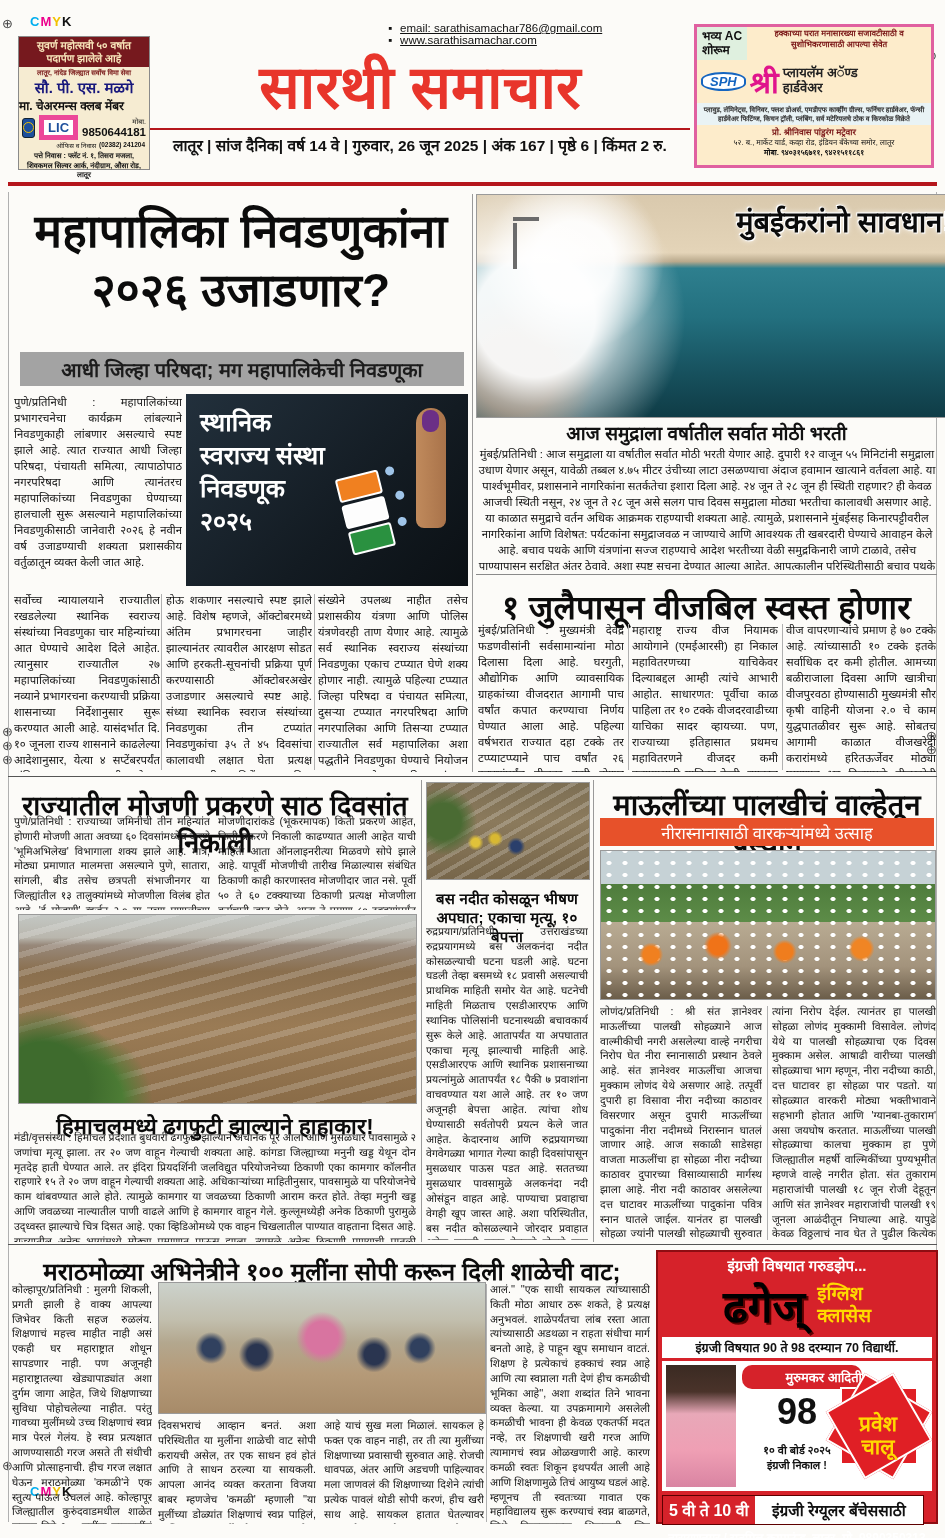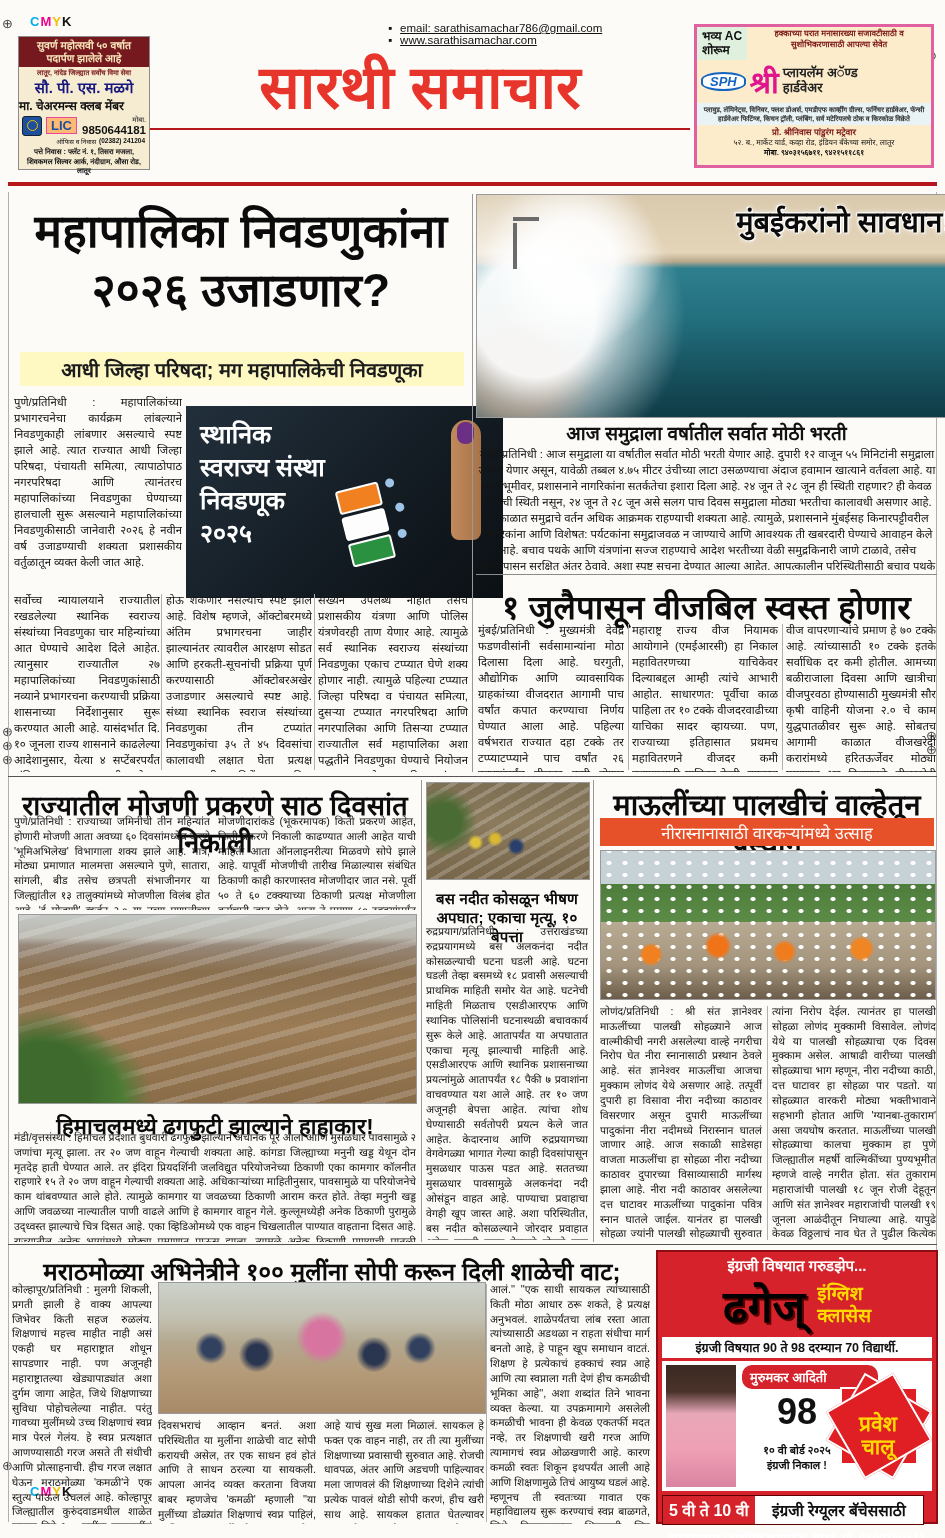--- a/index.html
+++ b/index.html
@@ -83,21 +83,21 @@
       <div>सुवर्ण महोत्सवी ५० वर्षात</div>
       <div>पदार्पण झालेले आहे</div>
     </div>
     <div style="font-size:6.8px;color:#7a1a1a;text-align:center;font-weight:bold;margin-top:1px;">लातूर, नांदेड जिल्ह्यात सर्वोच विमा सेवा</div>
     <div style="font-size:15px;font-weight:800;color:#17177c;text-align:center;">सौ. पी. एस. मळगे</div>
     <div style="font-size:12px;font-weight:bold;text-align:left;padding-right:0;">मा. चेअरमन्स क्लब मेंबर</div>
     <div style="display:flex;align-items:center;gap:4px;padding:1px 3px;">
       <div style="width:18px;height:18px;background:#1d4f9c;border-radius:3px;border:1px solid #123;display:flex;align-items:center;justify-content:center;">
           <div style="width:9px;height:9px;border:1.5px solid #f2c100;border-radius:50%;"></div>
         </div>
-      <div style="background:#fdba74;color:#1d4f9c;font-weight:800;font-size:13px;padding:0 4px;border:1px solid #ec4899;">LIC</div>
+      <div style="background:#ffffff;color:#1d4f9c;font-weight:800;font-size:13px;padding:0 4px;border:5px solid #ec4899;">LIC</div>
       <div style="text-align:right;flex:1;">
         <div style="font-size:7px;">मोबा.</div>
         <div style="font-size:11.5px;font-weight:800;">9850644181</div>
       </div>
     </div>
     <div style="display:flex;justify-content:flex-end;gap:3px;font-size:6.5px;padding-right:4px;">
       <span>ऑफिस व निवास</span>
       <span style="font-weight:bold">(02382) 241204</span>
     </div>
     <div style="font-size:7.2px;font-weight:bold;text-align:center;padding:1px 2px;line-height:1.3;">पत्ते निवास : फ्लॅट नं. १, तिसरा मजला, शिवकमल सिल्वर आर्क, नंदीग्राम, औसा रोड, लातूर</div>
@@ -111,20 +111,21 @@
     <div style="display:flex;gap:8px;align-items:center;">
         <span>▪</span>
         <a style="color:#111;text-decoration:underline;">www.sarathisamachar.com</a>
       </div>
   </div>
 
   <div class="abs" style="left:150px;top:44px;width:540px;height:82px;display:flex;align-items:center;justify-content:center;">
     <div style="font-size:60px;font-weight:800;color:#e8352b;white-space:nowrap;">सारथी समाचार</div>
   </div>
   <div class="abs rule" style="left:150px;top:128px;width:540px;height:2px;"></div>
+  <div class="abs center" style="left:150px;top:134px;width:540px;font-size:15.5px;font-weight:bold;">लातूर | सांज दैनिक| वर्ष 14 वे | गुरुवार, 26 जून 2025 | अंक 167 | पृष्ठे 6 | किंमत 2 रु.</div>
 
   <div class="abs" style="left:694px;top:24px;width:240px;height:144px;background:#fdeccb;border:3px solid #e060a0;box-sizing:border-box;">
     <div style="display:flex;">
       <div style="background:#dff0df;font-weight:800;font-size:12px;padding:2px 5px;line-height:1.2;">
         <div>भव्य AC</div>
         <div>शोरूम</div>
       </div>
       <div style="flex:1;font-size:8.2px;font-weight:bold;color:#7a1616;padding:2px 3px;text-align:center;line-height:1.3;">हक्काच्या घरात मनासारख्या सजावटीसाठी व सुशोभिकरणासाठी आपल्या सेवेत</div>
     </div>
     <div style="display:flex;align-items:center;gap:4px;padding:1px 4px;">
@@ -142,26 +143,26 @@
   </div>
 
   <div class="abs rule" style="left:8px;top:182px;width:929px;height:4px;"></div>
   <div class="abs vline" style="left:8px;top:192px;height:1330px;"></div>
   <div class="abs vline" style="left:936px;top:192px;height:1330px;"></div>
 
   <div class="abs headline" style="left:12px;top:196px;width:458px;font-size:46px;line-height:1.28;">
     <div>महापालिका निवडणुकांना</div>
     <div>२०२६ उजाडणार?</div>
   </div>
-  <div class="abs" style="left:20px;top:352px;width:444px;height:34px;background:#fef9c3;display:flex;align-items:center;justify-content:center;">
+  <div class="abs" style="left:20px;top:352px;width:444px;height:34px;background:#a3a3a3;display:flex;align-items:center;justify-content:center;">
     <span style="font-size:20px;font-weight:800;color:#1c1c1c;">आधी जिल्हा परिषदा; मग महापालिकेची निवडणूका</span>
   </div>
   <div class="abs bodytext" style="left:14px;top:394px;width:168px;height:192px;">पुणे/प्रतिनिधी : महापालिकांच्या प्रभागरचनेचा कार्यक्रम लांबल्याने निवडणुकाही लांबणार असल्याचे स्पष्ट झाले आहे. त्यात राज्यात आधी जिल्हा परिषदा, पंचायती समित्या, त्यापाठोपाठ नगरपरिषदा आणि त्यानंतरच महापालिकांच्या निवडणुका घेण्याच्या हालचाली सुरू असल्याने महापालिकांच्या निवडणुकीसाठी जानेवारी २०२६ हे नवीन वर्ष उजाडण्याची शक्यता प्रशासकीय वर्तुळातून व्यक्त केली जात आहे.</div>
 
-  <div class="abs" style="left:186px;top:394px;width:317px;height:192px;background:linear-gradient(135deg,#22303c 0%,#131b22 60%,#0b1014 100%);margin-top:12px;">
+  <div class="abs" style="left:186px;top:394px;width:282px;height:192px;background:linear-gradient(135deg,#22303c 0%,#131b22 60%,#0b1014 100%);">
     <div class="ebody" style="position:absolute;left:14px;top:12px;font-size:25px;line-height:1.32;">
       <div>स्थानिक</div>
       <div>स्वराज्य संस्था</div>
       <div>निवडणूक</div>
       <div>२०२५</div>
     </div>
 
     <div style="position:absolute;left:158px;top:78px;width:56px;height:84px;transform:rotate(-14deg);">
       <div style="width:40px;height:20px;background:#f08020;border:2px solid #fff;border-radius:3px;"></div>
       <div style="width:40px;height:20px;background:#fdfdfd;border:2px solid #fff;border-radius:3px;margin-top:3px;"></div>
@@ -246,21 +247,21 @@
     <div style="display:flex;align-items:center;justify-content:center;gap:12px;">
       <div style="font-size:44px;font-weight:800;color:#000000;text-shadow:2px 2px 0 #5e0000;">ढगेज्</div>
       <div style="color:#ffd900;font-weight:800;font-size:19px;line-height:1.15;text-align:left;">
         <div>इंग्लिश</div>
         <div>क्लासेस</div>
       </div>
     </div>
     <div style="background:#fff;margin:2px 4px 0 4px;text-align:center;font-weight:800;font-size:12.5px;color:#111;padding:2px 1px;">इंग्रजी विषयात 90 ते 98 दरम्यान 70 विद्यार्थी.</div>
     <div style="position:relative;height:130px;margin:3px 4px 0 4px;background:#fff;">
       <div class="girlphoto" style="position:absolute;left:3px;top:3px;width:70px;height:122px;"></div>
-      <div style="position:absolute;left:80px;top:4px;width:120px;background:#d6222a;border-radius:10px;text-align:left;color:#fff;font-weight:800;font-size:13px;padding:3px 8px;">मुरुमकर आदिती</div>
+      <div style="position:absolute;left:80px;top:4px;width:120px;background:#d6222a;border-radius:10px;text-align:right;color:#fff;font-weight:800;font-size:13px;padding:3px 0;">मुरुमकर आदिती</div>
       <div style="position:absolute;left:80px;top:30px;width:110px;text-align:center;font-size:36px;font-weight:800;color:#111;">98</div>
       <div style="position:absolute;left:80px;top:82px;width:110px;text-align:center;font-weight:800;font-size:11px;line-height:1.35;color:#111;">
         <div>१० वी बोर्ड २०२५</div>
         <div>इंग्रजी निकाल !</div>
       </div>
       <div style="position:absolute;right:2px;top:14px;width:104px;height:104px;">
         <div class="burst-sq" style="transform:rotate(0deg);"></div>
         <div class="burst-sq" style="transform:rotate(30deg);"></div>
         <div class="burst-sq" style="transform:rotate(60deg);"></div>
         <div style="position:absolute;left:0;top:8px;width:104px;height:104px;display:flex;flex-direction:column;align-items:center;justify-content:center;color:#ffd900;font-weight:800;font-size:21px;line-height:1.1;">

